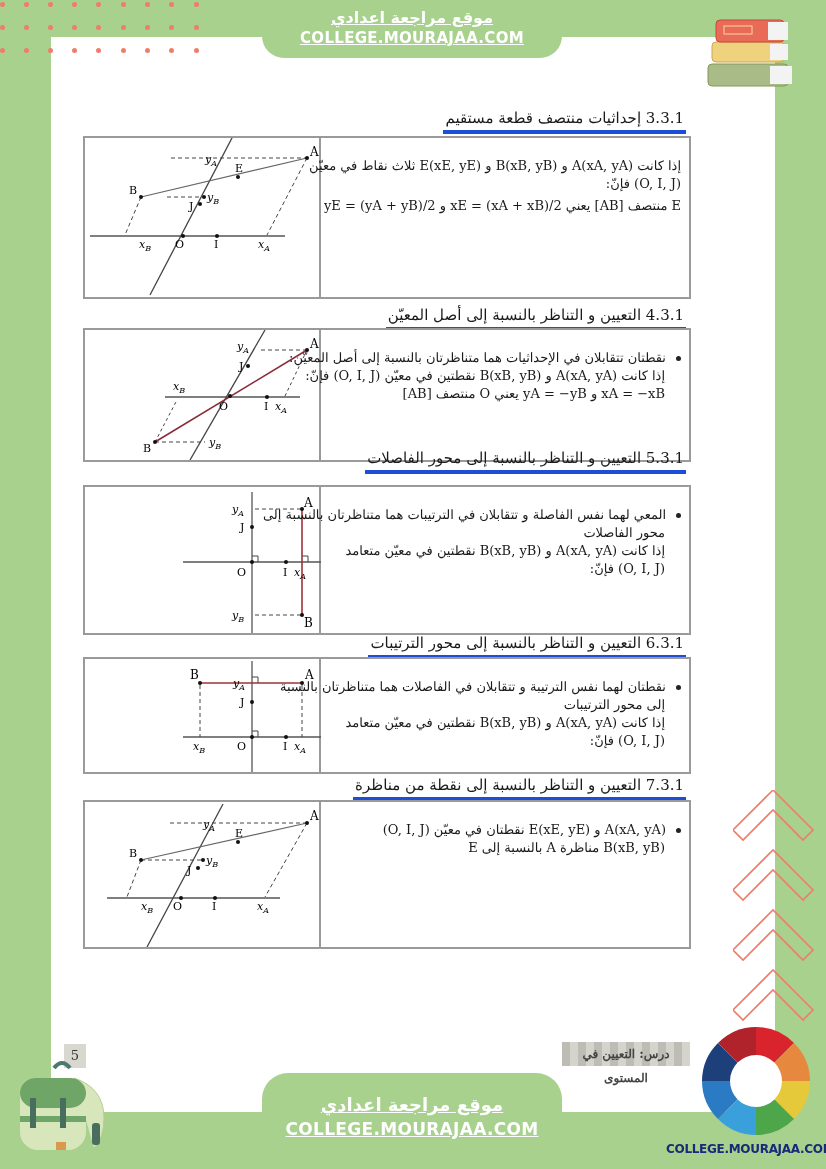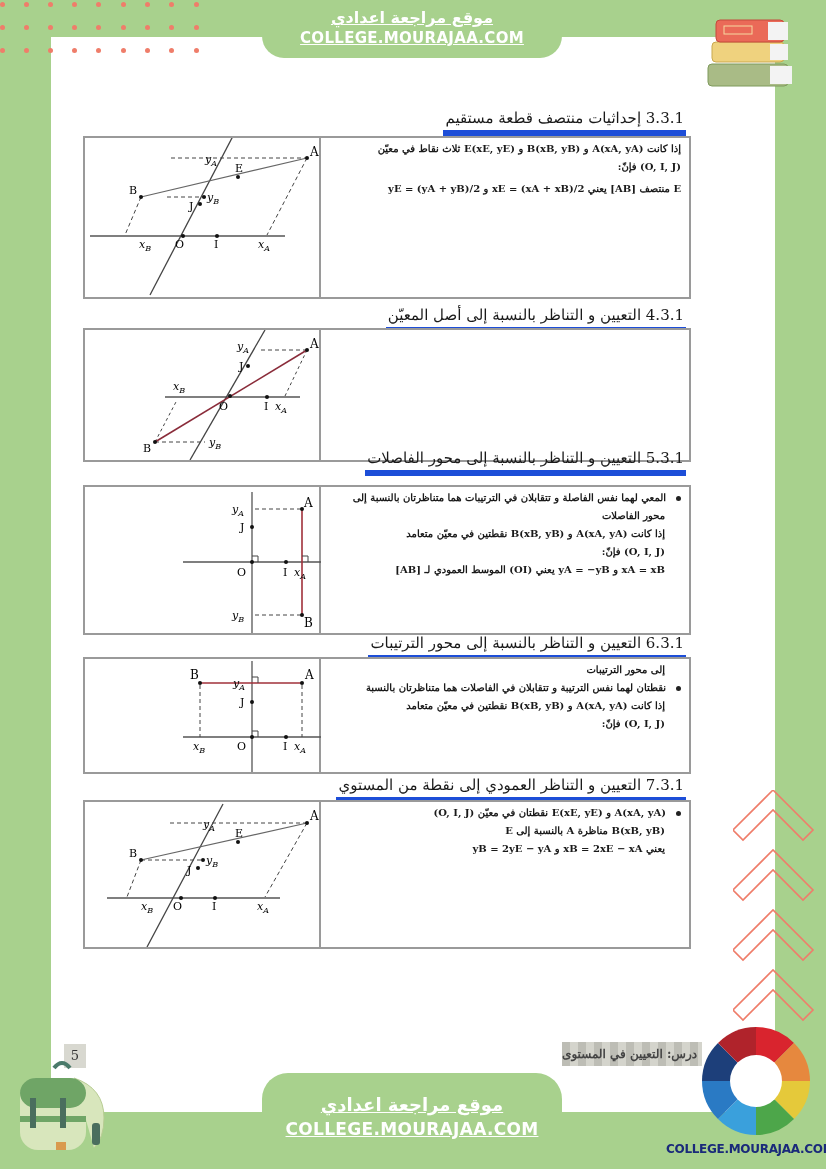--- a/index.html
+++ b/index.html
@@ -27,37 +27,37 @@
   .books { position: absolute; left: 700px; top: 12px; width: 100px; height: 80px; }
   .backpack { position: absolute; left: 14px; top: 1058px; width: 92px; height: 95px; }
   .logo-wheel { position: absolute; left: 694px; top: 1025px; width: 124px; height: 112px; }
   .logo-text { position: absolute; left: 666px; top: 1142px; width: 150px; text-align: center;
                font-family: "DejaVu Sans", sans-serif; font-weight: bold; font-size: 12px; color: #1a2a7a; letter-spacing: -0.3px; }
 
   .chevrons { position: absolute; left: 733px; top: 790px; width: 85px; height: 250px; }
 
   
   .section-title { position: absolute; right: 140px; direction: rtl; font-size: 15px; line-height: 20px; white-space: nowrap;
-                   border-bottom: 6px solid #1d4ed8; padding: 0 2px 2px 2px; }
+                   border-bottom: 4px solid #1d4ed8; padding: 0 2px 2px 2px; }
   .box { position: absolute; left: 83px; width: 608px; border: 2px solid #9a9a9a; background: #fff; }
   .box .fig { position: absolute; left: 0; top: 0; width: 236px; height: 100%; border-right: 2px solid #9a9a9a; }
-  .box .txt { position: absolute; left: 238px; right: 0; top: 0; bottom: 0; padding: 2px 8px 0 6px; direction: rtl; text-align: right;
-              font-size: 10px; line-height: 18px; font-weight: bold; }
+  .box .txt { position: absolute; left: 238px; right: 0; top: 0; bottom: 0; padding: 19px 8px 0 6px; direction: rtl; text-align: right;
+              font-size: 13px; line-height: 18px; }
   .txt .line { display: block; white-space: nowrap; }
   .txt .indent { padding-right: 16px; }
   .bullet { display: inline-block; width: 5px; height: 5px; border-radius: 50%; background: #222; margin-left: 10px; vertical-align: middle; }
   .formula { display: block; text-align: right; margin-top: 4px; white-space: nowrap; }
 
   svg text { font-family: "DejaVu Serif", serif; }
 
   .page-num { position: absolute; left: 64px; top: 1044px; width: 22px; height: 24px; background: #d8d8d0;
               font-size: 13px; text-align: center; line-height: 24px; color: #333; }
-  .footer-label { position: absolute; left: 562px; top: 1042px; width: 140px; height: 24px;
+  .footer-label { position: absolute; left: 562px; top: 1042px; width: 128px; height: 24px;
                   background: repeating-linear-gradient(90deg, #bdbdb5 0 8px, #d4d4cc 8px 16px);
-                  direction: rtl; text-align: left; font-size: 12px; line-height: 24px; color: #444; font-weight: bold; }
+                  direction: rtl; text-align: center; font-size: 12px; line-height: 24px; color: #444; font-weight: bold; }
 </style>
 </head>
 <body>
 
 <div class="frame-top"></div>
 <div class="frame-left"></div>
 <div class="frame-right"></div>
 <div class="frame-bottom"></div>
 
 <div class="dots">
@@ -162,20 +162,25 @@
       <text x="58" y="122" font-size="11">B</text>
       <text x="154" y="40" font-size="11">J</text>
       <text x="134" y="80" font-size="11">O</text>
       <text x="179" y="80" font-size="11">I</text>
       <text x="152" y="20" font-size="11" font-style="italic">y<tspan font-size="8" dy="3">A</tspan></text>
       <text x="124" y="116" font-size="11" font-style="italic">y<tspan font-size="8" dy="3">B</tspan></text>
       <text x="88" y="60" font-size="11" font-style="italic">x<tspan font-size="8" dy="3">B</tspan></text>
       <text x="190" y="80" font-size="11" font-style="italic">x<tspan font-size="8" dy="3">A</tspan></text>
     </svg>
   </div>
+  <div class="txt">
+    <span class="line"><span class="bullet"></span><span>نقطتان تتقابلان في الإحداثيات هما متناظرتان بالنسبة إلى أصل المعيّن:</span></span>
+    <span class="line indent">إذا كانت A(xA, yA) و B(xB, yB) نقطتين في معيّن (O, I, J) فإنّ:</span>
+    <span class="line indent">xA = −xB و yA = −yB يعني O منتصف [AB]</span>
+  </div>
 </div>
 
 <div class="section-title" style="top:448px">5.3.1 التعيين و التناظر بالنسبة إلى محور الفاصلات</div>
 <div class="box" style="top:485px;height:150px">
   <div class="fig">
     <svg width="236" height="146" viewBox="0 0 236 146">
       <line x1="98" y1="75" x2="236" y2="75" stroke="#555" stroke-width="1.3"></line>
       <line x1="167" y1="5" x2="167" y2="146" stroke="#555" stroke-width="1.3"></line>
       <line x1="170" y1="22" x2="216" y2="22" stroke="#444" stroke-dasharray="4,3"></line>
       <line x1="170" y1="128" x2="216" y2="128" stroke="#444" stroke-dasharray="4,3"></line>
@@ -195,21 +200,20 @@
       <text x="147" y="26" font-size="11" font-style="italic">y<tspan font-size="8" dy="3">A</tspan></text>
       <text x="147" y="132" font-size="11" font-style="italic">y<tspan font-size="8" dy="3">B</tspan></text>
       <text x="209" y="89" font-size="11" font-style="italic">x<tspan font-size="8" dy="3">A</tspan></text>
     </svg>
   </div>
   <div class="txt">
     <span class="line"><span class="bullet"></span><span>المعي لهما نفس الفاصلة و تتقابلان في الترتيبات هما متناظرتان بالنسبة إلى</span></span>
     <span class="line indent">محور الفاصلات</span>
     <span class="line indent">إذا كانت A(xA, yA) و B(xB, yB) نقطتين في معيّن متعامد</span>
     <span class="line indent">(O, I, J) فإنّ:</span>
-    <span class="line indent">xA = xB و yA = −yB يعني (OI) الموسط العمودي لـ [AB]</span>
   </div>
 </div>
 
 <div class="section-title" style="top:633px">6.3.1 التعيين و التناظر بالنسبة إلى محور الترتيبات</div>
 <div class="box" style="top:657px;height:117px">
   <div class="fig">
     <svg width="236" height="113" viewBox="0 0 236 113">
       <line x1="98" y1="78" x2="236" y2="78" stroke="#555" stroke-width="1.3"></line>
       <line x1="167" y1="2" x2="167" y2="113" stroke="#555" stroke-width="1.3"></line>
       <line x1="115" y1="24" x2="217" y2="24" stroke="#a0303a" stroke-width="1.6"></line>
@@ -226,28 +230,28 @@
       <text x="220" y="20" font-size="12">A</text>
       <text x="155" y="47" font-size="11">J</text>
       <text x="152" y="91" font-size="11">O</text>
       <text x="198" y="91" font-size="11">I</text>
       <text x="148" y="28" font-size="11" font-style="italic">y<tspan font-size="8" dy="3">A</tspan></text>
       <text x="108" y="91" font-size="11" font-style="italic">x<tspan font-size="8" dy="3">B</tspan></text>
       <text x="209" y="91" font-size="11" font-style="italic">x<tspan font-size="8" dy="3">A</tspan></text>
     </svg>
   </div>
   <div class="txt">
+    <span class="line"><span class="bullet"></span><span>نقطتان لهما نفس الترتيبة و تتقابلان في الفاصلات هما متناظرتان بالنسبة</span></span>
     <span class="line indent">إلى محور الترتيبات</span>
-    <span class="line"><span class="bullet"></span><span>نقطتان لهما نفس الترتيبة و تتقابلان في الفاصلات هما متناظرتان بالنسبة</span></span>
     <span class="line indent">إذا كانت A(xA, yA) و B(xB, yB) نقطتين في معيّن متعامد</span>
     <span class="line indent">(O, I, J) فإنّ:</span>
   </div>
 </div>
 
-<div class="section-title" style="top:775px">7.3.1 التعيين و التناظر العمودي إلى نقطة من المستوي</div>
+<div class="section-title" style="top:775px">7.3.1 التعيين و التناظر بالنسبة إلى نقطة من مناظرة</div>
 <div class="box" style="top:800px;height:149px">
   <div class="fig">
     <svg width="236" height="145" viewBox="0 0 236 145">
       <line x1="22" y1="96" x2="195" y2="96" stroke="#555" stroke-width="1.3"></line>
       <line x1="62" y1="145" x2="138" y2="2" stroke="#444" stroke-width="1.3"></line>
       <line x1="85" y1="21" x2="222" y2="21" stroke="#444" stroke-dasharray="4,3"></line>
       <line x1="56" y1="58" x2="118" y2="58" stroke="#444" stroke-dasharray="4,3"></line>
       <line x1="56" y1="58" x2="42" y2="95" stroke="#444" stroke-dasharray="4,3"></line>
       <line x1="222" y1="21" x2="180" y2="95" stroke="#444" stroke-dasharray="4,3"></line>
       <line x1="56" y1="58" x2="222" y2="21" stroke="#666" stroke-width="1.2"></line>
@@ -266,21 +270,20 @@
       <text x="127" y="108" font-size="11">I</text>
       <text x="118" y="26" font-size="11" font-style="italic">y<tspan font-size="8" dy="3">A</tspan></text>
       <text x="121" y="62" font-size="11" font-style="italic">y<tspan font-size="8" dy="3">B</tspan></text>
       <text x="56" y="108" font-size="11" font-style="italic">x<tspan font-size="8" dy="3">B</tspan></text>
       <text x="172" y="108" font-size="11" font-style="italic">x<tspan font-size="8" dy="3">A</tspan></text>
     </svg>
   </div>
   <div class="txt">
     <span class="line"><span class="bullet"></span><span>A(xA, yA) و E(xE, yE) نقطتان في معيّن (O, I, J)</span></span>
     <span class="line indent">B(xB, yB) مناظرة A بالنسبة إلى E</span>
-    <span class="line indent">يعني xB = 2xE − xA و yB = 2yE − yA</span>
   </div>
 </div>
 
 <svg class="chevrons" viewBox="0 0 85 250">
   <g fill="none" stroke="#ef7d6a" stroke-width="1.6">
     <polyline points="0,40 40,0 80,40 70,50 40,20 10,50 0,40"></polyline>
     <polyline points="0,100 40,60 80,100 70,110 40,80 10,110 0,100"></polyline>
     <polyline points="0,160 40,120 80,160 70,170 40,140 10,170 0,160"></polyline>
     <polyline points="0,220 40,180 80,220 70,230 40,200 10,230 0,220"></polyline>
   </g>

